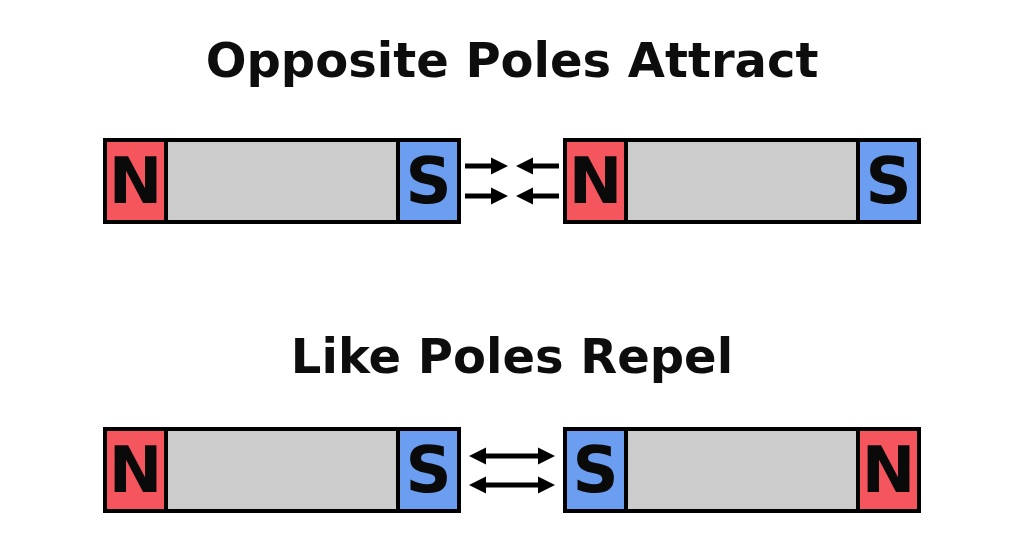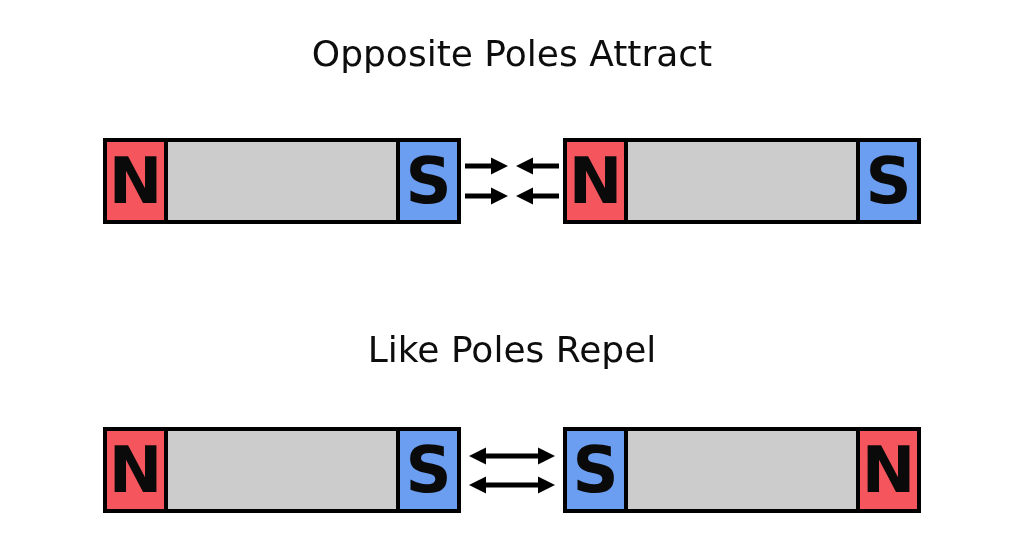--- a/index.html
+++ b/index.html
@@ -13,22 +13,22 @@
     height: 554px;
     background: #ffffff;
     font-family: "DejaVu Sans", "Liberation Sans", sans-serif;
     overflow: hidden;
   }
   .title {
     position: absolute;
     left: 0;
     width: 1024px;
     text-align: center;
-    font-weight: normal;
-    font-size: 36px;
+    font-weight: bold;
+    font-size: 48px;
     line-height: 1;
     letter-spacing: 0px;
     color: #0d0d0d;
     user-select: none;
   }
   #title-attract { top: 36px; }
   #title-repel   { top: 332px; }
 
   .magnet {
     position: absolute;

